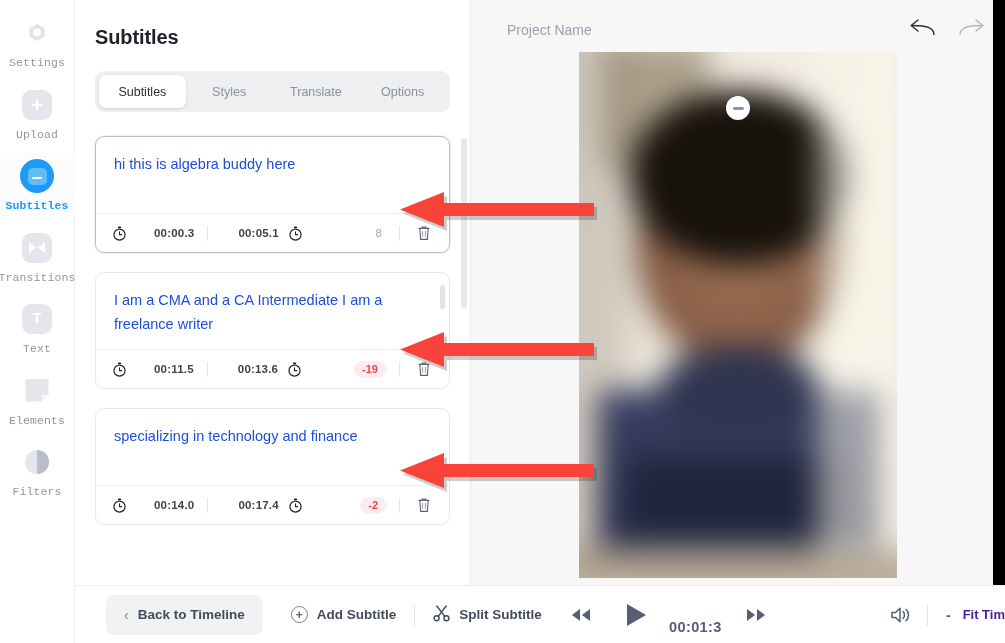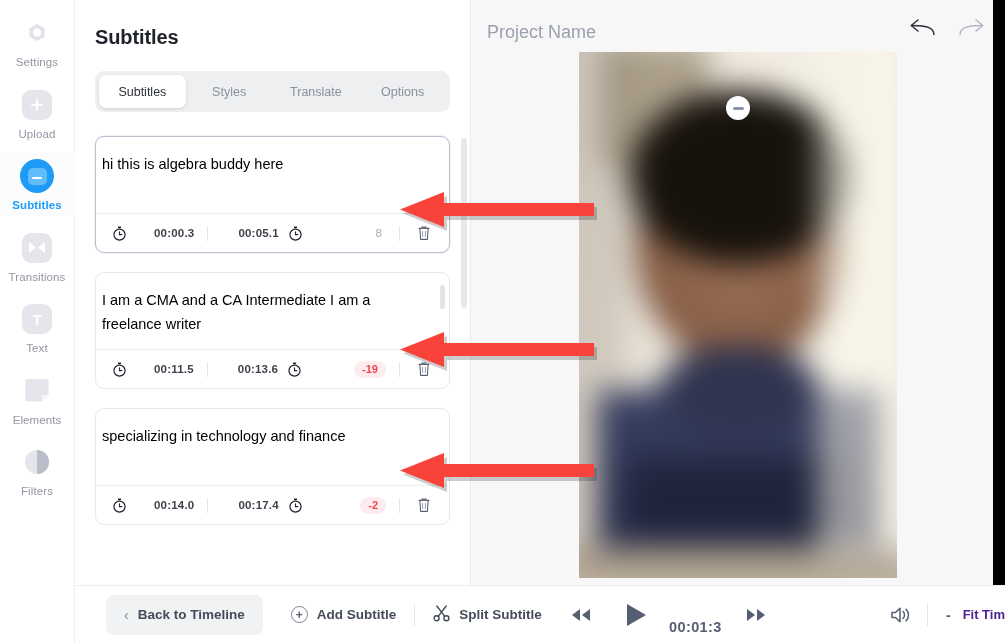--- a/index.html
+++ b/index.html
@@ -23,20 +23,21 @@
     flex:0 0 75px;
     position:relative;
   }
   .nav-item{
     width:75px;
     display:flex; flex-direction:column; align-items:center;
     padding:6px 0 4px 0;
     margin-bottom:9px;
     cursor:pointer;
     position:relative;
+    font-family:Liberation Mono, monospace;
   }
   .nav-icon{
     width:34px; height:34px;
     display:flex; align-items:center; justify-content:center;
     margin-bottom:7px;
   }
   .nav-label{
     font-size:11.5px; color:#9296a3; letter-spacing:.1px; line-height:1;
   }
   .nav-item.active .nav-label{ color:#1d9bf6; font-weight:bold; }
@@ -98,22 +99,22 @@
   .card{
     border:1px solid #e6e8ec;
     border-radius:9px;
     background:#fff;
     margin-bottom:19px;
     overflow:hidden;
   }
   .card.focused{ border-color:#b9bfcd; box-shadow:0 0 0 1px rgba(120,130,160,.10); }
   .card-text{
     min-height:76px;
-    padding:16px 18px 10px 6px;
-    font-size:14.5px; color:#000000; line-height:1.63;
+    padding:16px 18px 10px 18px;
+    font-size:14.5px; color:#1d4ed8; line-height:1.63;
     position:relative;
     cursor:text;
   }
   .card-text .ta-scroll{
     position:absolute; right:4px; top:12px;
     width:5px;height:24px;border-radius:3px;background:#e2e4e9;
   }
   .card-foot{
     border-top:1px solid #eceef1;
     height:39px;
@@ -196,22 +197,22 @@
   .fit{ font-size:13px;color:#4c1d95;font-weight:bold;white-space:nowrap; }
 
   
   .preview{
     flex:1 1 auto; height:643px;
     background:#f7f7f8;
     position:relative;
     overflow:hidden;
   }
   .proj-name{
-    position:absolute; left:16px; top:22px;
-    font-size:18px; color:#9aa0ad;
+    position:absolute; left:36px; top:22px;
+    font-size:14px; color:#9aa0ad;
     cursor:text;
   }
   .undo, .redo{
     position:absolute; top:18px;
     width:30px;height:28px;cursor:pointer;
   }
   .undo{ right:68px; }
   .redo{ right:18px; }
   .stage{
     position:absolute; left:0; top:52px;

